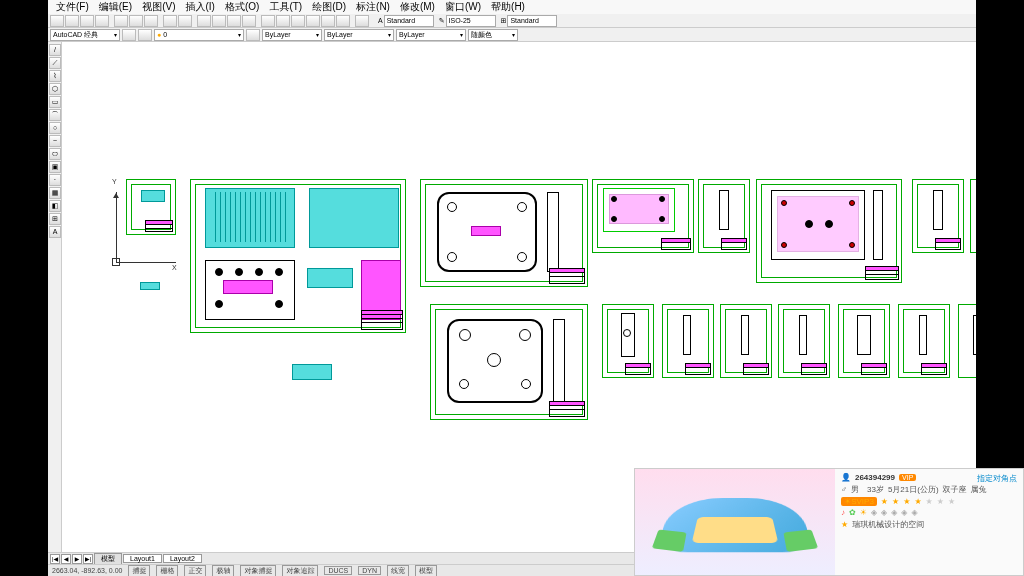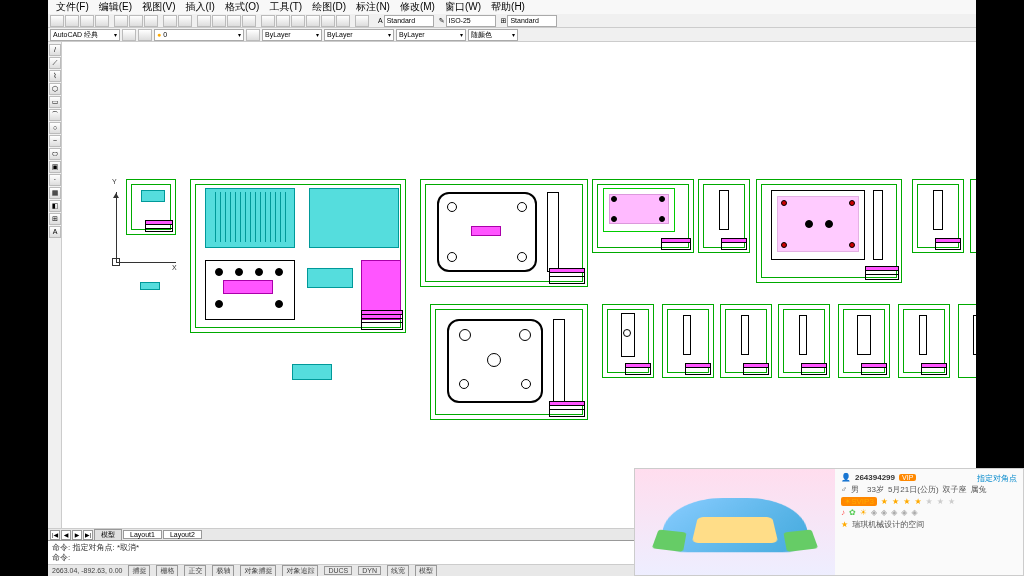--- a/index.html
+++ b/index.html
@@ -318,24 +318,20 @@
   <div class="tabs">
     <div class="navbtn">|◀</div>
     <div class="navbtn">◀</div>
     <div class="navbtn">▶</div>
     <div class="navbtn">▶|</div>
     <div class="tab active">模型</div>
     <div class="tab">Layout1</div>
     <div class="tab">Layout2</div>
   </div>
 
-  <div class="cmdline">
-    <div>命令: 指定对角点: *取消*</div>
-    <div>命令:</div>
-  </div>
 
   <div class="statusbar">
     <span>2663.04, -892.63, 0.00</span>
     <span class="toggle">捕捉</span>
     <span class="toggle">栅格</span>
     <span class="toggle">正交</span>
     <span class="toggle">极轴</span>
     <span class="toggle">对象捕捉</span>
     <span class="toggle">对象追踪</span>
     <span class="toggle">DUCS</span>

